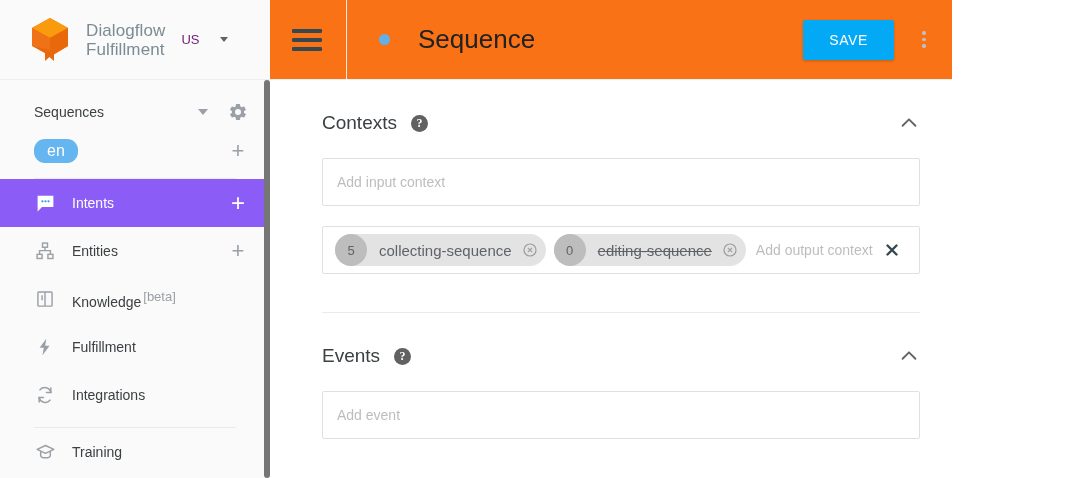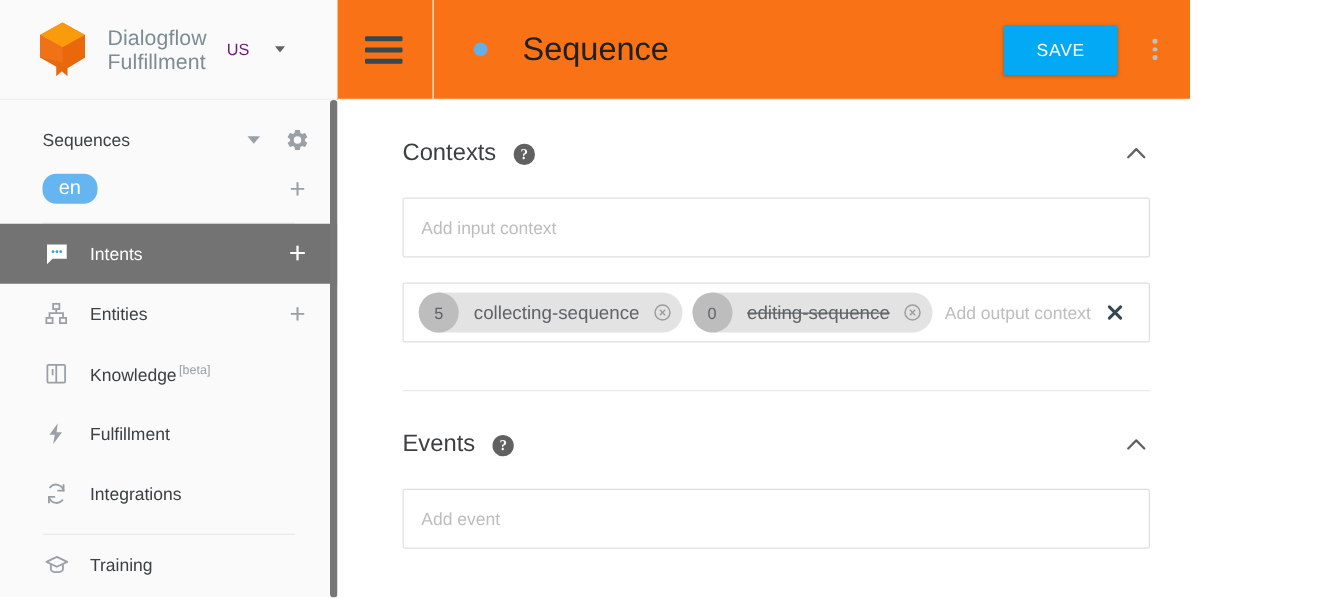--- a/index.html
+++ b/index.html
@@ -62,26 +62,26 @@
   .plus-gray {
     color: #9aa0a6; font-size: 22px; line-height: 18px;
     font-weight: 300; cursor: pointer; width: 20px; text-align: center;
   }
   .sb-divider { height: 1px; background: #e8eaed; margin: 8px 34px 0 34px; }
 
   .nav-item {
     height: 48px; display: flex; align-items: center;
     padding: 0 22px 0 34px; cursor: pointer;
   }
-  .nav-item.active { background: #737373; }
+  .nav-item.active { background: #8b5cf6; }
   .nav-ico { width: 22px; height: 22px; flex: 0 0 22px; display: flex;
              align-items: center; justify-content: center; }
   .nav-label { margin-left: 16px; font-size: 14px; color: #3c4043; flex: 1; }
   .nav-item.active .nav-label { color: #ffffff; }
-  .beta { font-size: 10px; color: #9aa0a6; vertical-align: super; margin-left: 2px; }
+  .beta { font-size: 13px; color: #9aa0a6; vertical-align: super; margin-left: 2px; }
   .plus-w { color: #ffffff; font-size: 24px; font-weight: 400; line-height: 20px;
             cursor: pointer; width: 20px; text-align: center; }
 
   .scrollbar {
     position: absolute; top: 80px; right: 0; width: 6px;
     height: 398px; background: #fafafa;
   }
   .scroll-thumb {
     position: absolute; top: 0; left: 0; width: 6px; height: 398px;
     background: #767676; border-radius: 3px; cursor: pointer;

